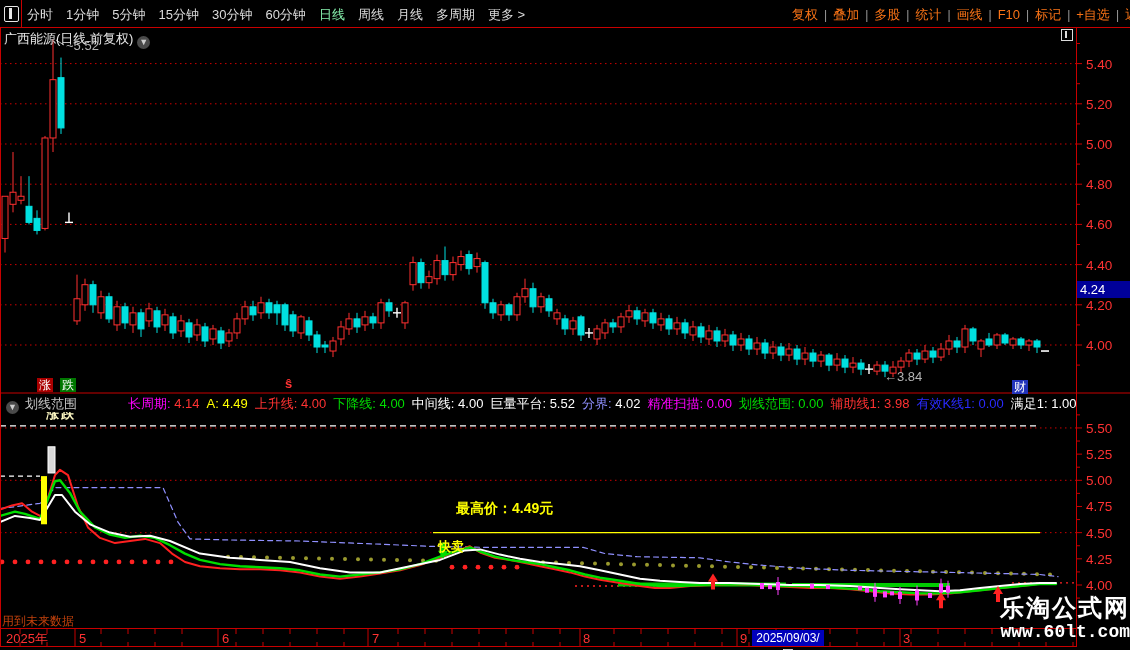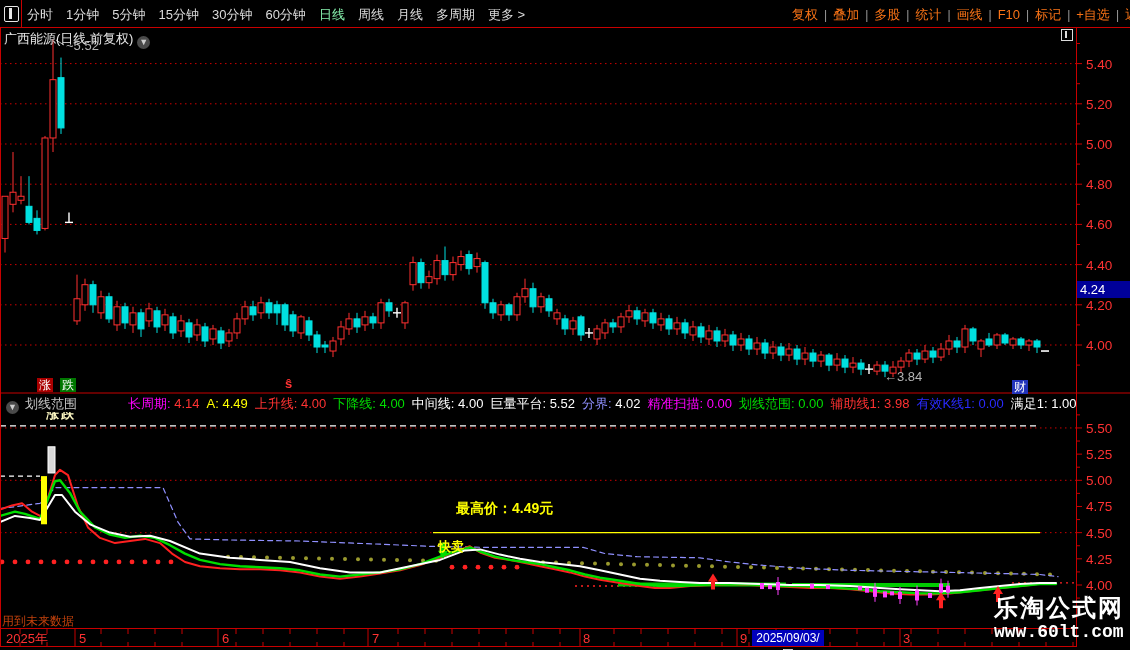--- a/index.html
+++ b/index.html
@@ -24,21 +24,21 @@
   .s-mark{position:absolute;color:#ff3333;font-size:13px;font-weight:bold;}
   .ind-header{position:absolute;left:6px;top:396px;height:15px;line-height:15px;color:#c8c8c8;font-size:13px;white-space:nowrap;}
   .param-bar{position:absolute;left:128px;top:396px;width:948px;height:16px;line-height:16px;
              overflow:hidden;white-space:nowrap;font-size:13px;}
   .param-bar span{margin-right:7px;}
   .clip-zd{position:absolute;left:46px;top:412px;width:34px;height:10px;overflow:hidden;}
   .clip-zd > div{margin-top:-7px;color:#fef9c3;font-size:13px;font-weight:bold;letter-spacing:2px;}
   .price-box{position:absolute;left:1077px;top:281px;width:53px;height:17px;background:#000099;
              color:#fff;font-size:13px;line-height:17px;padding-left:3px;}
   .warning{position:absolute;left:2px;top:613px;color:#c2410c;font-size:12px;}
-  .watermark{position:absolute;left:994px;top:593px;width:136px;text-align:left;color:#fff;}
+  .watermark{position:absolute;left:994px;top:593px;width:136px;text-align:right;color:#fff;}
   .wm1{font-size:24px;font-weight:bold;letter-spacing:2px;line-height:30px;}
   .wm2{font-family:Liberation Mono, monospace;font-size:18px;font-weight:bold;line-height:19px;}
   .date-hl{position:absolute;top:630px;height:16px;background:#0000bb;color:#fff;
            font-size:12px;line-height:16px;text-align:center;}
   .date-lb{position:absolute;top:631px;color:#ff3232;font-size:13px;line-height:15px;white-space:nowrap;}
   svg{position:absolute;left:0;top:0;}
 </style>
 </head>
 <body>
 

